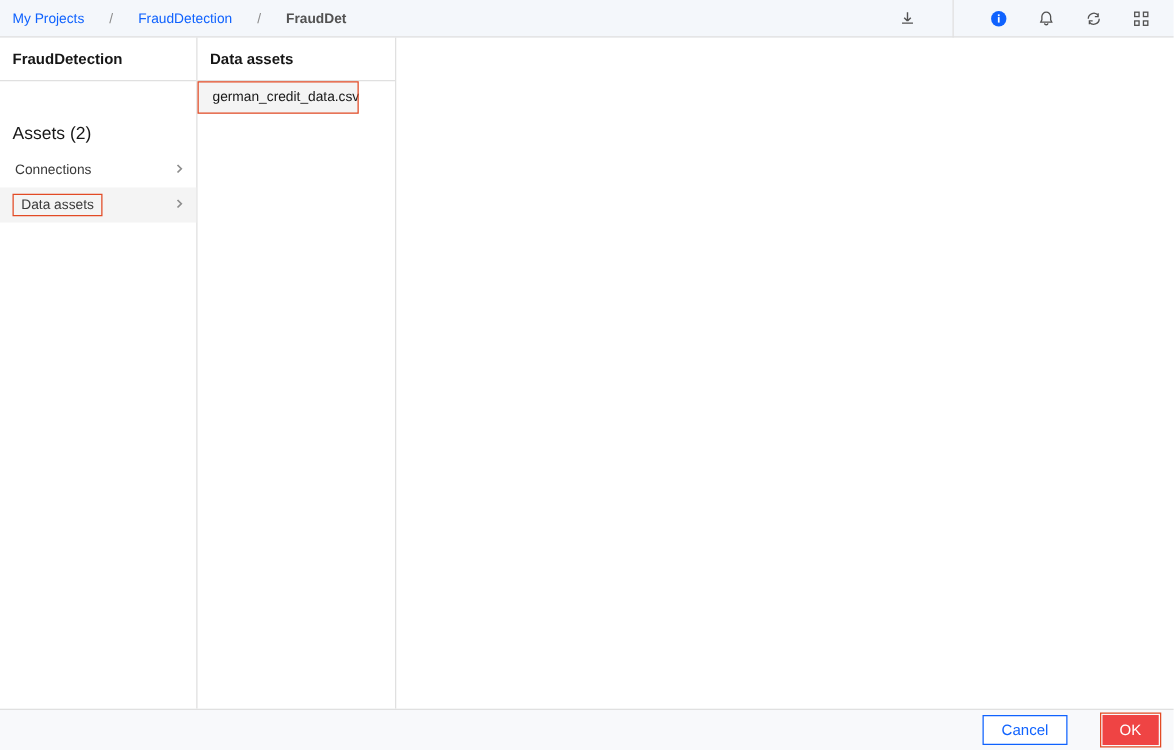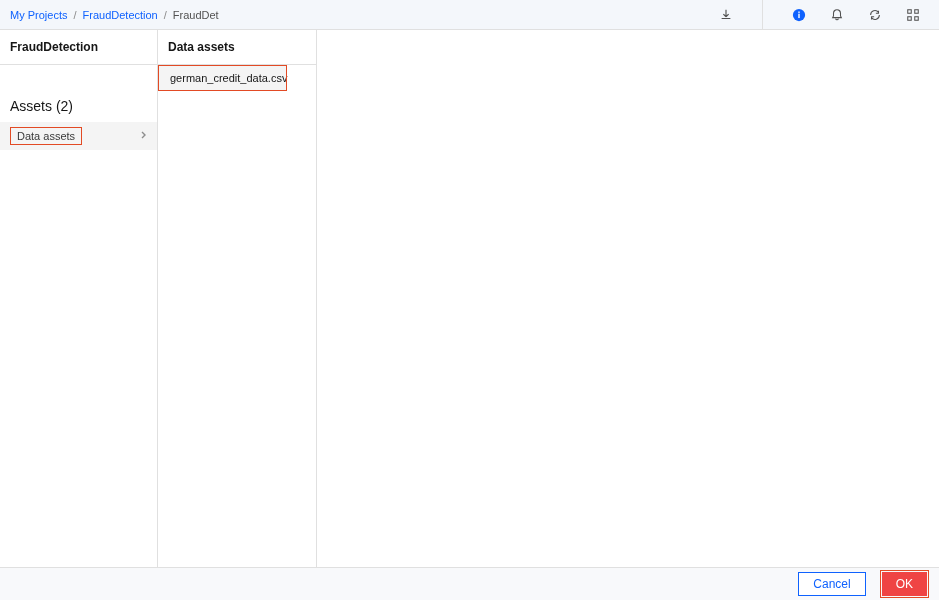--- a/index.html
+++ b/index.html
@@ -19,26 +19,26 @@
       background: #f4f7fb;
       border-bottom: 1px solid #e0e0e0;
       display: flex;
       align-items: center;
       padding: 0 10px;
       justify-content: space-between;
     }
     .breadcrumb {
       display: flex;
       align-items: center;
-      gap: 6px;
+      gap: 20px;
       font-size: 11px;
     }
     .breadcrumb a { color: #0f62fe; text-decoration: none; cursor: pointer; }
     .breadcrumb .sep { color: #8d8d8d; }
-    .breadcrumb .current { color: #525252; }
+    .breadcrumb .current { color: #525252; font-weight: bold; }
     .topbar-icons {
       display: flex;
       align-items: center;
       gap: 22px;
       padding-right: 8px;
     }
     .topbar-icons .icon-btn {
       width: 16px; height: 16px;
       display: flex; align-items: center; justify-content: center;
       color: #525252; cursor: pointer;
@@ -99,21 +99,21 @@
       cursor: pointer;
     }
     .col3 { flex: 1; }
     .footer {
       height: 33px;
       border-top: 1px solid #e0e0e0;
       background: #f8f9fb;
       display: flex;
       align-items: center;
       justify-content: flex-end;
-      gap: 14px;
+      gap: 26px;
       padding: 0 10px;
     }
     .btn {
       font-size: 12px;
       height: 24px;
       padding: 0 14px;
       display: inline-flex;
       align-items: center;
       justify-content: center;
       cursor: pointer;
@@ -186,20 +186,28 @@
           <rect x="10" y="10" width="4" height="4"></rect>
         </svg>
     </div>
   </div>
 </div>
 
 <div class="main">
   <div class="col1">
     <div class="col-header">FraudDetection</div>
     <div class="col-sub">Assets (2)</div>
+    <div class="nav-item">
+      <span>Connections</span>
+      <span class="chevron">
+        <svg viewBox="0 0 10 10" fill="none" stroke="currentColor" stroke-width="1.4">
+            <path d="M3 2l3 3-3 3"></path>
+          </svg>
+      </span>
+    </div>
     <div class="nav-item active">
       <span class="highlight-red data-assets-inner" style="padding-left:6px;">Data assets</span>
       <span class="chevron">
         <svg viewBox="0 0 10 10" fill="none" stroke="currentColor" stroke-width="1.4">
             <path d="M3 2l3 3-3 3"></path>
           </svg>
       </span>
     </div>
   </div>
 

